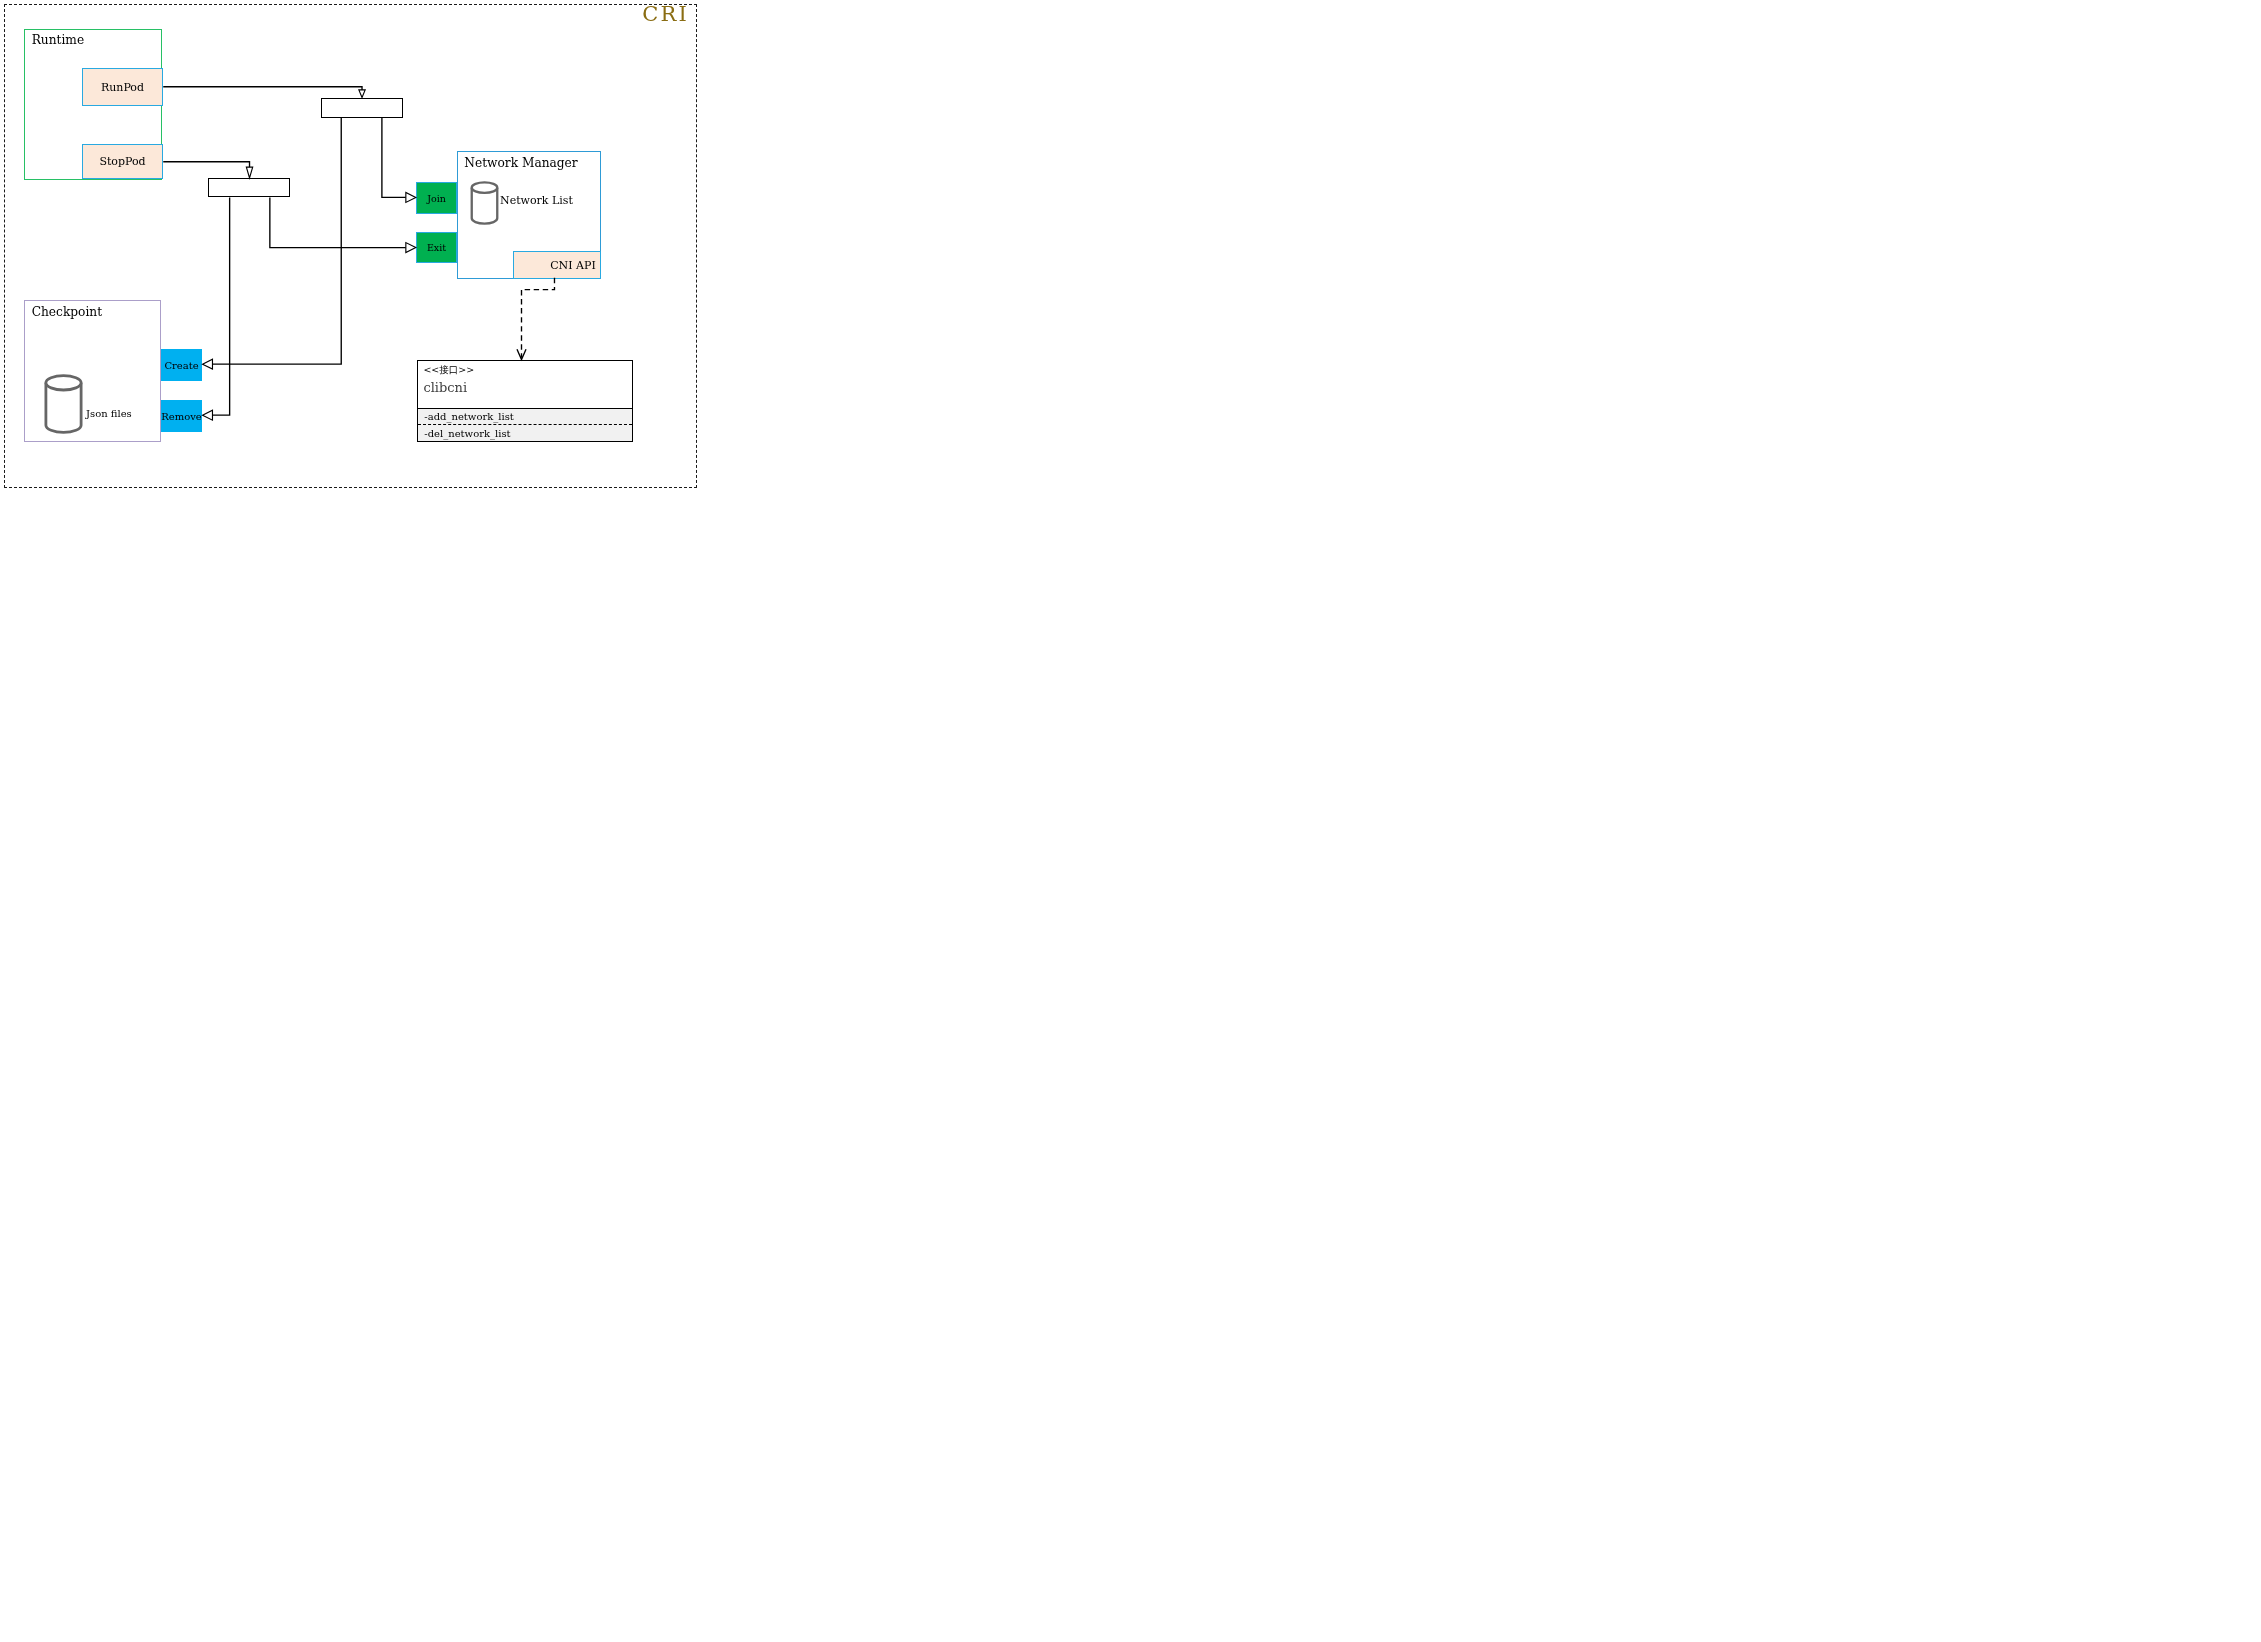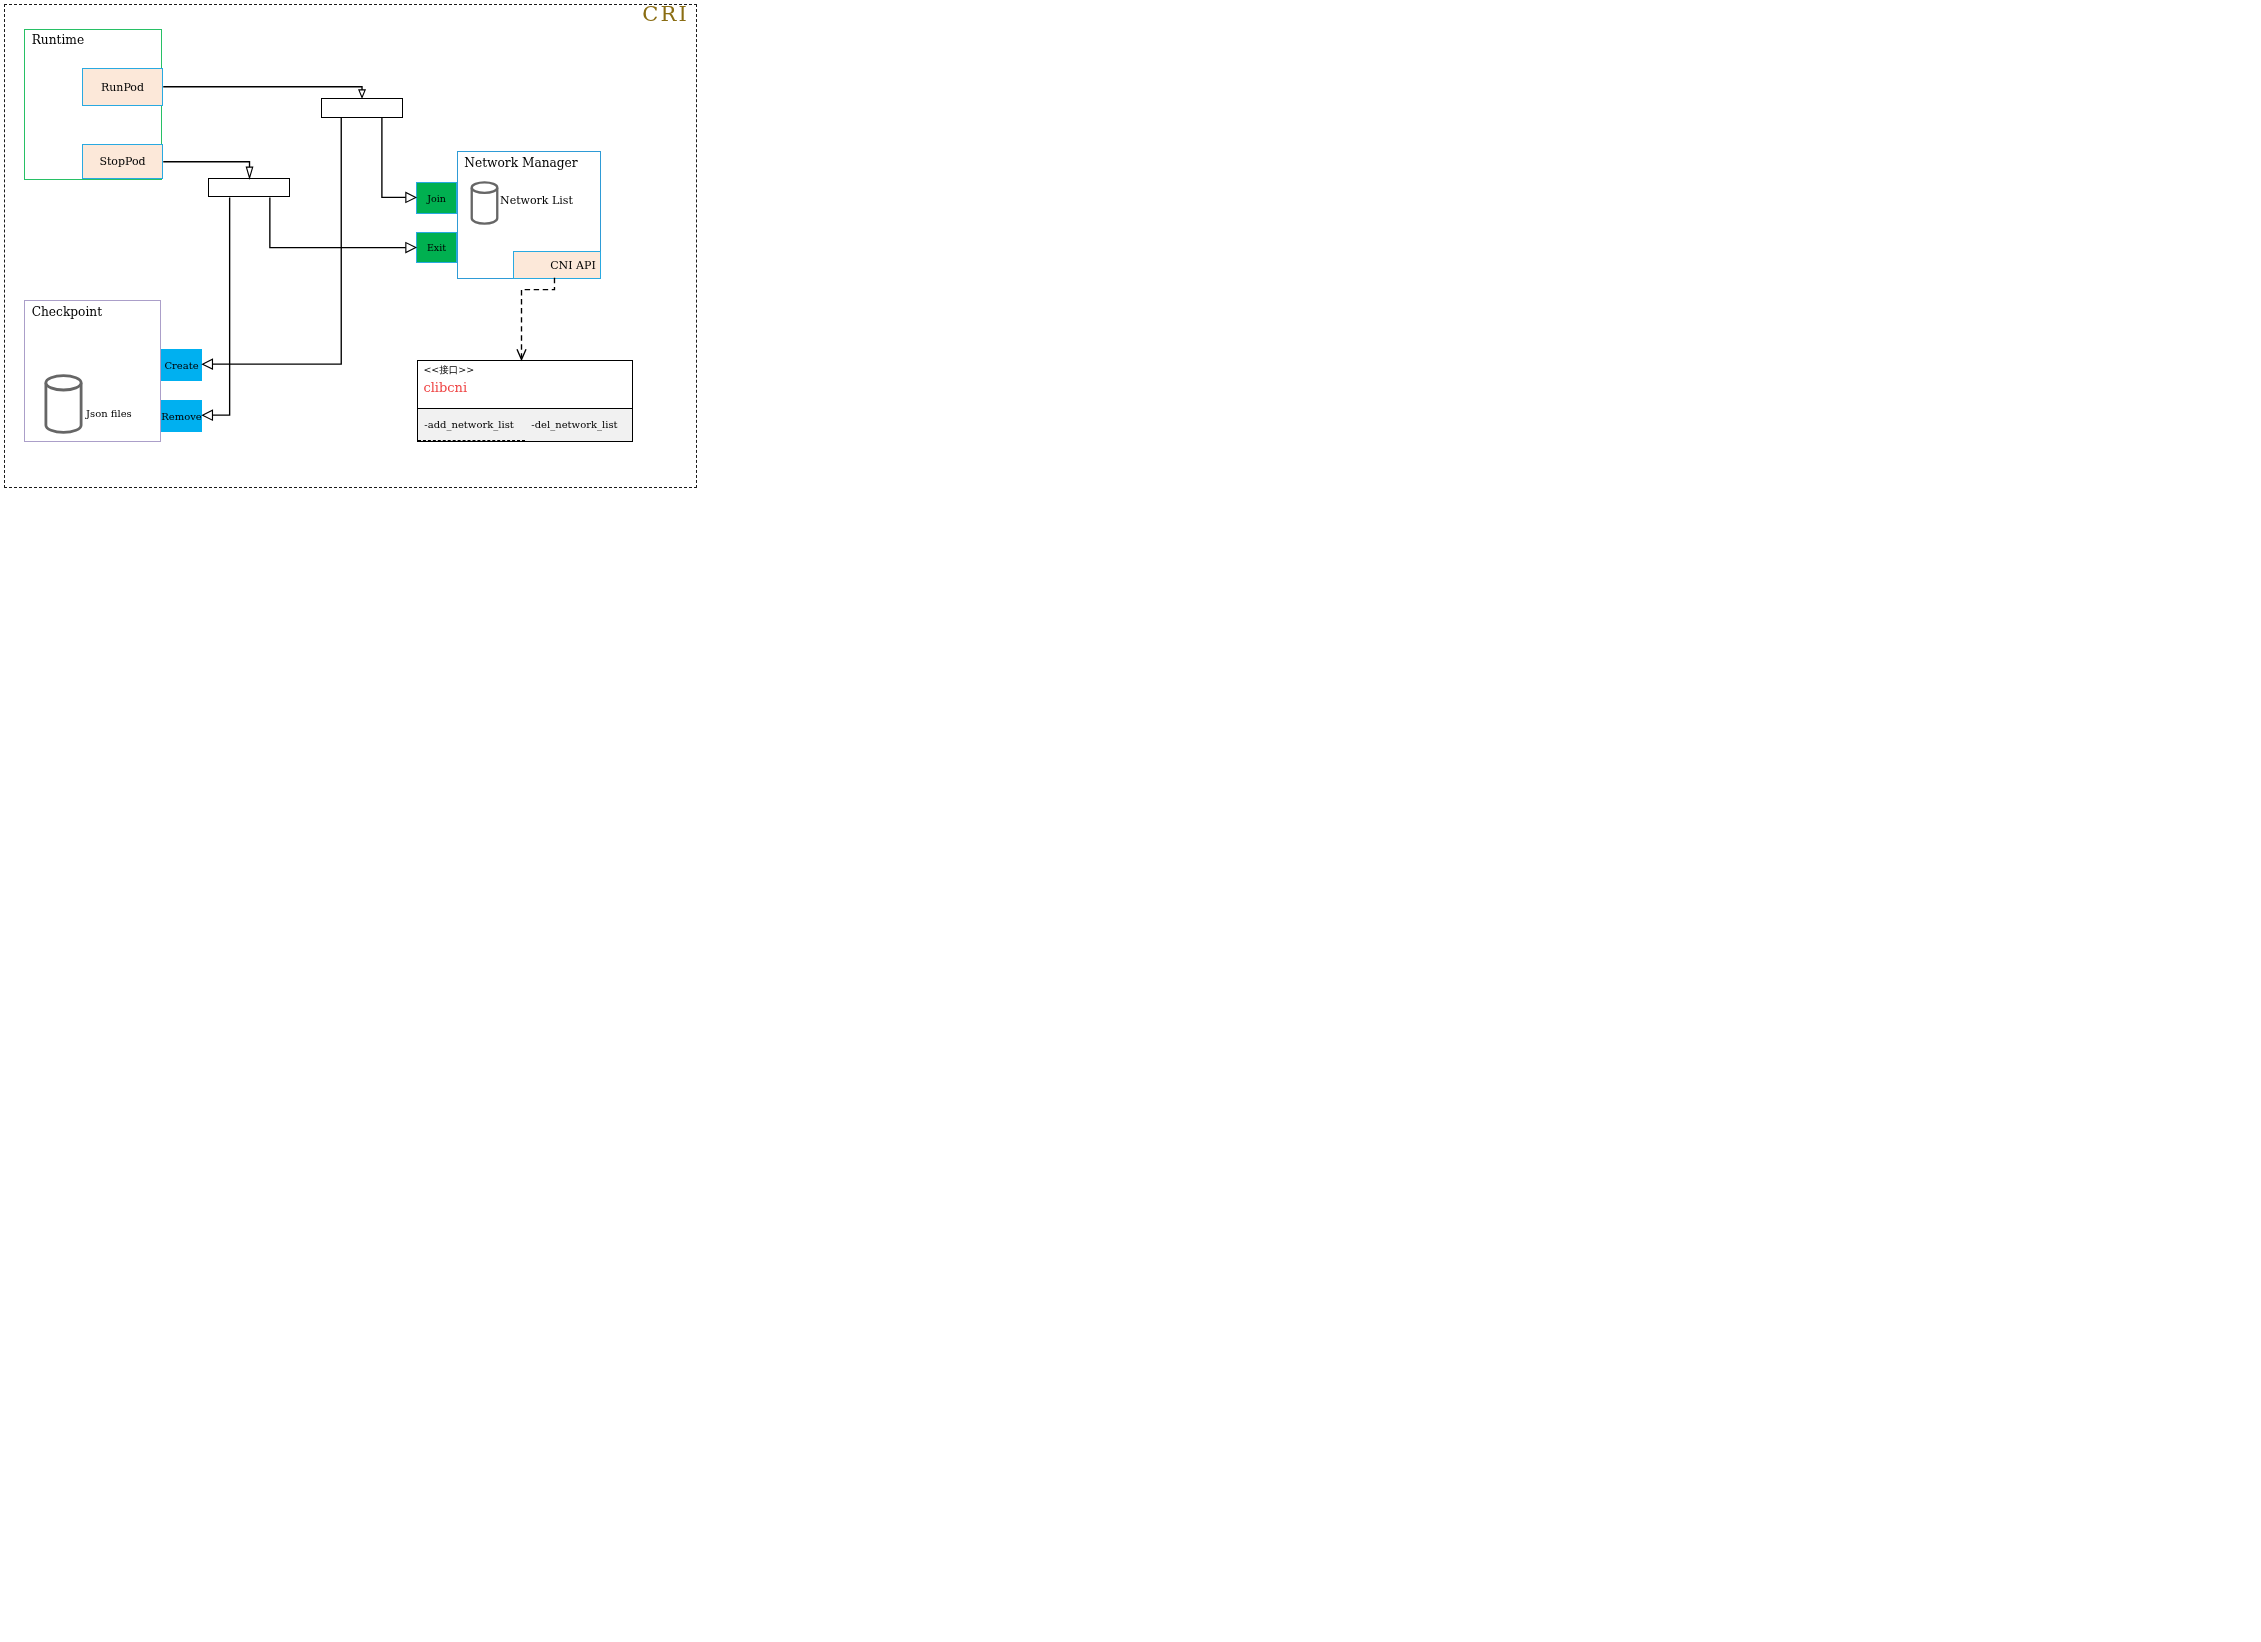--- a/index.html
+++ b/index.html
@@ -26,22 +26,22 @@
   .remove{left:161px;top:400px;width:41px;height:32px;}
   .bar{background:#fff;border:1.8px solid #000;}
   .bar1{left:321px;top:98px;width:82px;height:20px;}
   .bar2{left:208px;top:178px;width:82px;height:19.4px;}
   .cyl-label{font-size:11px;color:#000;white-space:nowrap;}
   .json-label{left:86px;top:408px;font-size:10px;}
   .netlist-label{left:500px;top:194px;}
   .uml{left:417px;top:360px;width:216px;height:82px;border:1.4px solid #000;background:#fff;display:flex;flex-direction:column;}
   .uml-head{height:44px;border-bottom:1.4px solid #000;padding:2.7px 0 0 5.4px;}
   .uml-stereotype{font-size:9.5px;color:#000;}
-  .uml-name{font-size:13px;color:#ef4444;margin-top:3.6px;}
-  .uml-attrs{flex:1;background:var(--gray-fill);display:flex;flex-direction:row;}
+  .uml-name{font-size:13px;color:#404040;margin-top:3.6px;}
+  .uml-attrs{flex:1;background:var(--gray-fill);display:flex;flex-direction:column;}
   .uml-row{flex:1;display:flex;align-items:center;padding-left:6.3px;font-size:10px;color:#000;white-space:nowrap;}
   .uml-row.first{border-bottom:0.9px dashed #000;}
   svg.overlay{position:absolute;left:0;top:0;width:701px;height:492px;pointer-events:none;}
   svg.cylsvg{position:absolute;overflow:visible;}
 </style>
 </head>
 <body>
 
 <div class="page">
   <div class="page-border"></div>

